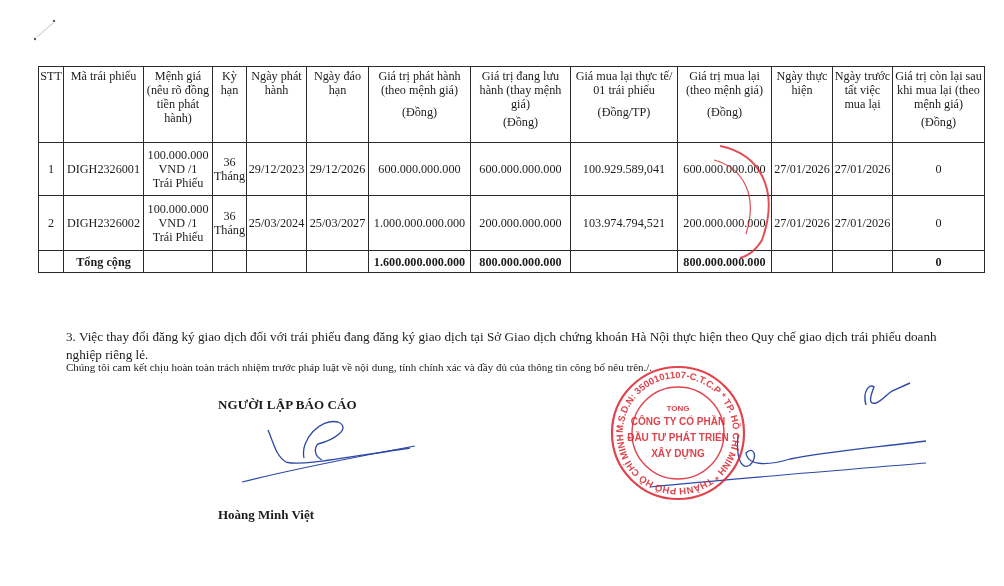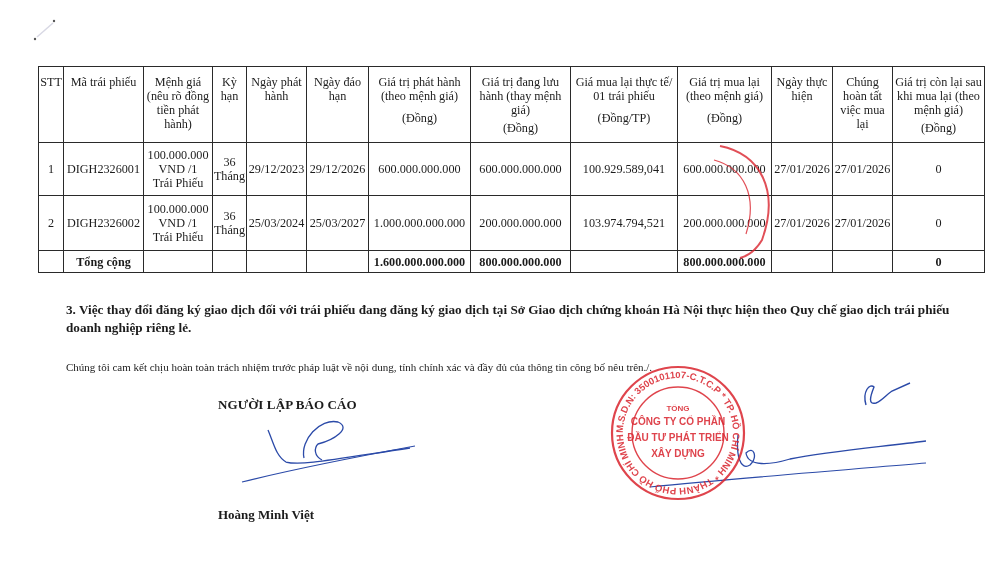--- a/index.html
+++ b/index.html
@@ -11,33 +11,33 @@
   .corner-mark { position: absolute; left: 33px; top: 18px; width: 24px; height: 24px; }
 
   table.bond-table {
     position: absolute; left: 38px; top: 66px; border-collapse: collapse;
     font-size: 12.2px; line-height: 14px; table-layout: fixed;
   }
   table.bond-table td, table.bond-table th {
     border: 1px solid #2a2a2a; padding: 0; text-align: center; font-weight: normal;
     vertical-align: middle; overflow: visible; white-space: nowrap;
   }
-  table.bond-table th { vertical-align: top; padding-top: 8px; white-space: normal; }
+  table.bond-table th { vertical-align: top; padding-top: 2px; white-space: normal; }
   .hdr-row { height: 76px; }
   .data-row { height: 53px; }
   .data-row-2 { height: 55px; }
   .total-row { height: 22px; }
   .sub-unit { display: block; margin-top: 8px; }
   .wrap { white-space: normal !important; line-height: 14px; margin-top: 40px; }
   .bold { font-weight: bold !important; }
   .total-row td { vertical-align: bottom; padding-bottom: 1px; }
 
   .section3 {
-    position: absolute; left: 66px; top: 301px; width: 900px;
-    font-size: 13.2px; font-weight: bold; line-height: 18px;
+    position: absolute; left: 66px; top: 328px; width: 900px;
+    font-size: 13.2px; font-weight: normal; line-height: 18px;
   }
   .commit {
     position: absolute; left: 66px; top: 361px; font-size: 11px;
   }
   .sig-block { position: absolute; text-align: left; font-size: 13px; }
   .sig-title { font-weight: bold; font-size: 13px; letter-spacing: 0.1px; }
   .sig-role { font-style: italic; }
   .sig-name { font-weight: bold; }
   .left-sig .sig-title { position: absolute; left: 0; top: 0; width: 170px; }
   .left-sig .sig-role { position: absolute; left: -6px; top: 93px; width: 180px; }
@@ -82,21 +82,21 @@
       <th><span>Mã trái phiếu</span></th>
       <th class="wrap"><span>Mệnh giá (nêu rõ đồng tiền phát hành)</span></th>
       <th class="wrap"><span>Kỳ hạn</span></th>
       <th class="wrap"><span>Ngày phát hành</span></th>
       <th class="wrap"><span>Ngày đáo hạn</span></th>
       <th class="wrap"><span>Giá trị phát hành (theo mệnh giá)</span><span class="sub-unit">(Đồng)</span></th>
       <th class="wrap"><span>Giá trị đang lưu hành (thay mệnh giá)</span><span class="sub-unit" style="margin-top:4px">(Đồng)</span></th>
       <th class="wrap"><span>Giá mua lại thực tế/ 01 trái phiếu</span><span class="sub-unit">(Đồng/TP)</span></th>
       <th class="wrap"><span>Giá trị mua lại (theo mệnh giá)</span><span class="sub-unit">(Đồng)</span></th>
       <th class="wrap"><span>Ngày thực hiện</span></th>
-      <th class="wrap"><span>Chúng hoàn tất việc mua lại</span></th>
+      <th class="wrap"><span>Ngày trước tất việc mua lại</span></th>
       <th class="wrap"><span>Giá trị còn lại sau khi mua lại (theo mệnh giá)</span><span class="sub-unit" style="margin-top:4px">(Đồng)</span></th>
     </tr>
 
     <tr class="data-row">
       <td>1</td>
       <td>DIGH2326001</td>
       <td>
         <div>100.000.000</div>
             <div>VND /1</div>
             <div>Trái Phiếu</div>

